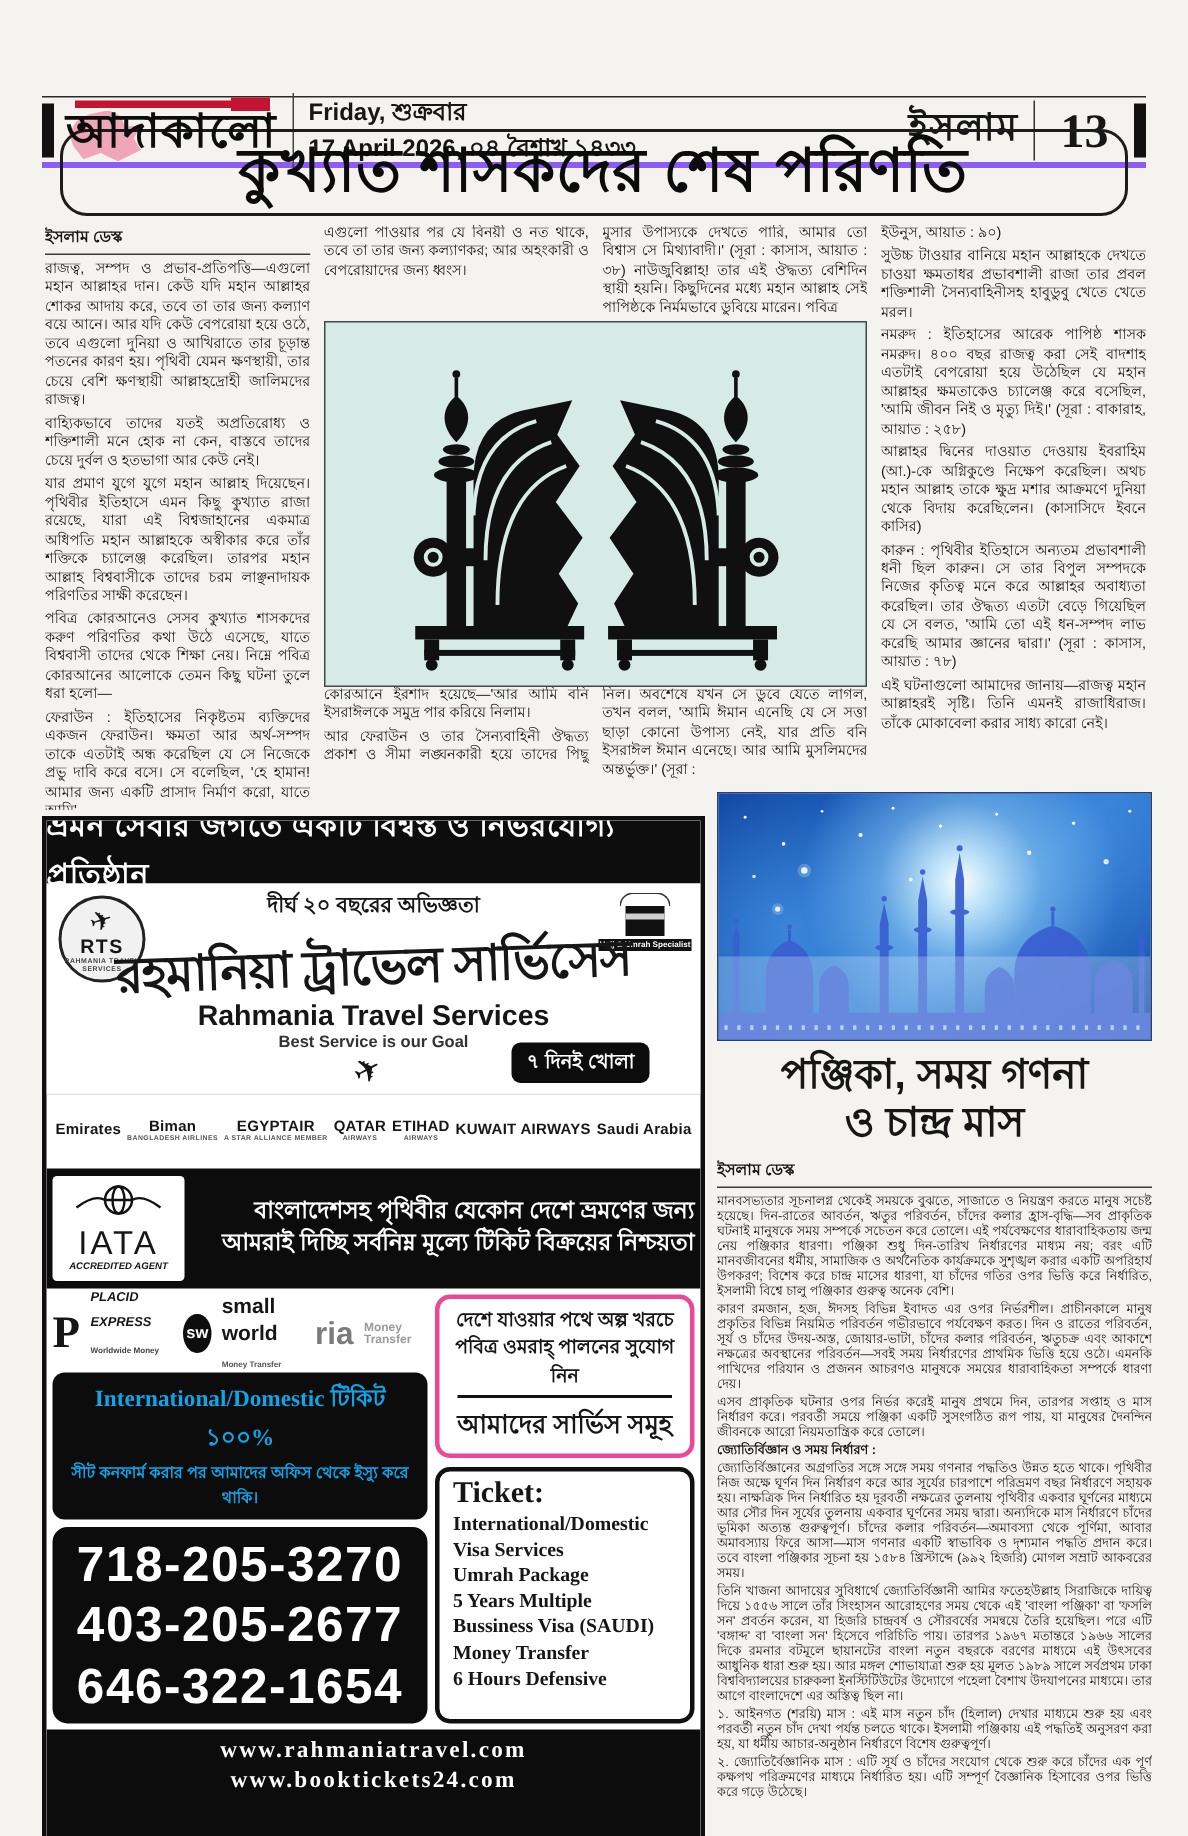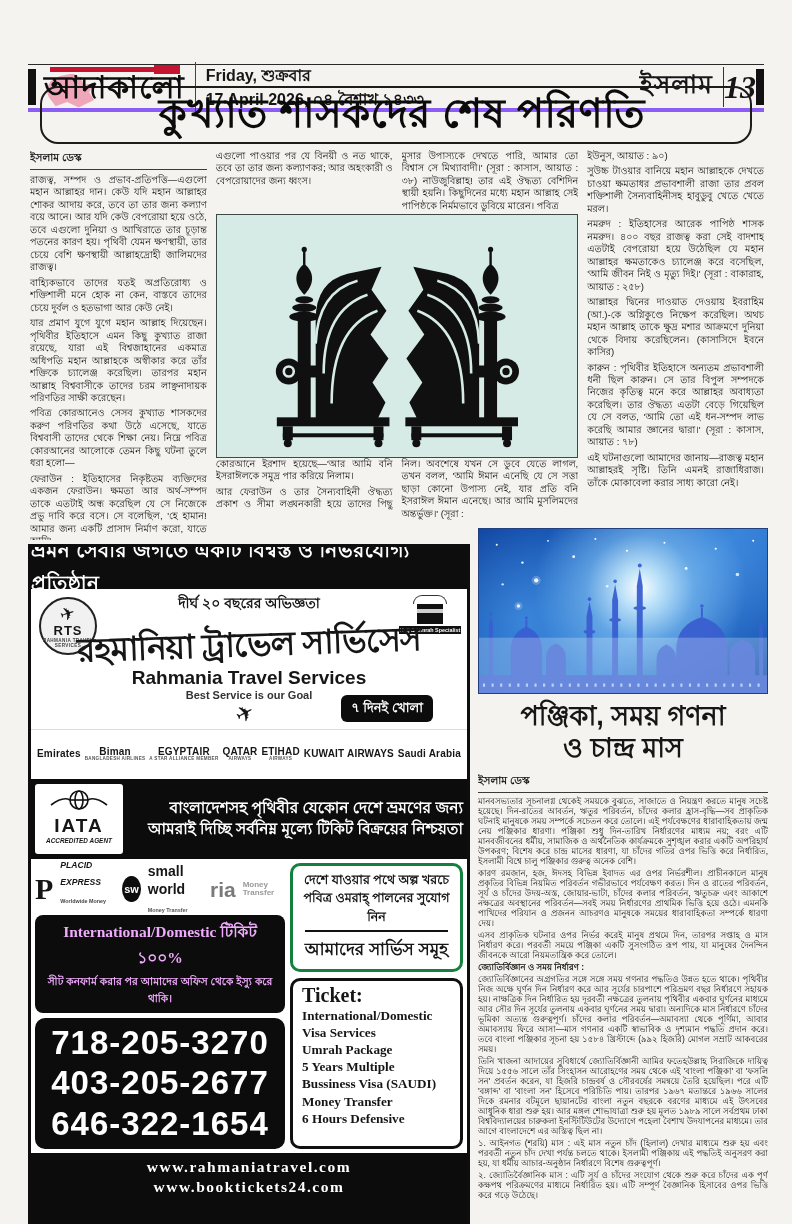--- a/index.html
+++ b/index.html
@@ -15,21 +15,21 @@
   .logo-wrap { position:relative; padding:2px 10px 0 8px; height:46px; display:flex; align-items:center; }
   .logo-redstrip { position:absolute; left:14px; top:3px; width:128px; height:5px; background:#c41431; }
   .logo-redbox { position:absolute; left:118px; top:1px; width:26px; height:9px; background:#c41431; }
   .logo-nymap { position:absolute; left:10px; top:10px; width:48px; height:34px; background:#ef9db2; opacity:.9;
     clip-path:polygon(0 46%,10% 22%,28% 8%,55% 0,72% 12%,78% 32%,100% 30%,90% 55%,100% 78%,68% 100%,44% 84%,20% 96%,6% 70%); }
   .logo-text { position:relative; z-index:2; font-size:31px; font-weight:900; letter-spacing:1px; color:#0d0d0d; line-height:1; }
   .date-block { border-left:1px solid #444; padding:2px 0 0 10px; font-size:16px; font-weight:bold; line-height:1.5; }
   .mast-spacer { flex:1; }
   .section-name { font-size:25px; font-weight:900; letter-spacing:1px; padding-right:10px; }
   .page-num { font-family:"Liberation Serif", serif; font-size:32px; font-weight:bold;
-    border-left:1.5px solid #333; padding:0 0; line-height:40px;font-style:italic; }
+    border-left:1.5px solid #333; padding:0 17px; line-height:40px; }
 
   
   .headline-box { position:absolute; left:40px; top:86px; width:712px; height:58px;
     border:2px solid #1c1c1c; border-radius:18px; display:flex; align-items:center; justify-content:center; }
   .headline { font-size:40px; font-weight:900; letter-spacing:.5px; color:#0b0b0b;margin-left:12px; }
 
   
   .lead-cols { position:absolute; left:30px; top:150px; width:734px; height:388px;
     display:grid; grid-template-columns:repeat(4, 1fr); grid-template-rows:64px 1fr 82px; column-gap:9px; }
   .lead-cols p { font-size:9.6px; line-height:1.3; text-align:justify; margin-bottom:3px; }
@@ -73,46 +73,46 @@
   .hero-plane { position:absolute; left:205px; top:112px; font-size:22px; transform:rotate(-28deg); }
 
   .ad-airlines { height:50px; display:flex; align-items:center; justify-content:space-around; padding:0 4px;
     border-top:1px solid #ddd; }
   .air-item { text-align:center; line-height:1.05; }
   .air-name { font-size:10px; font-weight:900; letter-spacing:.2px; }
   .air-sub { font-size:4.6px; font-weight:bold; color:#555; letter-spacing:.3px; }
 
   .ad-black { height:80px; background:#0c0c0c; display:flex; align-items:center; padding:4px; }
   .iata-box { flex:0 0 88px; height:70px; background:#fff; border-radius:3px; text-align:center; padding-top:4px; margin-right:6px; }
-  .iata-name { font-size:19px; font-weight:700; letter-spacing:2px; line-height:1.1; }
+  .iata-name { font-size:22px; font-weight:400; letter-spacing:2px; line-height:1.1; }
   .iata-cap { font-size:6.4px; font-weight:bold; font-style:italic; }
   .black-lines { flex:1; color:#fff; text-align:right; font-weight:900; }
   .black-l1 { font-size:15.5px; line-height:1.35; }
   .black-l2 { font-size:15.5px; line-height:1.35; }
 
   .ad-mid { display:flex; padding:4px; gap:5px; }
   .mid-left { flex:0 0 250px; display:flex; flex-direction:column; }
   .money-row { height:52px; display:flex; align-items:center; gap:7px; }
   .placid-mark { font-size:30px; font-weight:900; font-family:"Liberation Serif", serif; line-height:1; }
   .placid-txt { line-height:1.1; }
   .placid-name { font-size:8.6px; font-weight:900; font-style:italic; }
   .placid-sub { font-size:5.4px; font-weight:bold; color:#444; }
   .sw-circle { width:26px; height:26px; border-radius:50%; background:#0d0d0d; color:#fff; font-size:11px; font-weight:800;
     display:flex; align-items:center; justify-content:center; }
   .sw-txt { font-size:14px; font-weight:900; line-height:.9; }
   .sw-sub { font-size:5.4px; font-weight:bold; color:#555; }
   .ria-mark { font-size:21px; font-weight:900; color:#7a7a7a; line-height:1; }
   .ria-sub { font-size:8px; font-weight:bold; color:#9a9a9a; line-height:1.05; }
-  .intl-box { background:#0c0c0c; border-radius:8px; color:#f0abfc; text-align:center; padding:5px 4px; }
+  .intl-box { background:#0c0c0c; border-radius:8px; color:#0ea5e9; text-align:center; padding:5px 4px; }
   .intl-l1 { font-family:"Liberation Serif", serif; font-size:15.5px; font-weight:bold; }
   .intl-l2 { font-size:10.6px; font-weight:bold; margin-top:2px; }
   .phone-box { background:#0c0c0c; border-radius:10px; margin-top:5px; padding:5px 2px; text-align:center; }
   .phone { color:#fff; font-size:33px; font-weight:900; letter-spacing:1px; line-height:1.22; }
   .mid-right { flex:1; display:flex; flex-direction:column; }
-  .umrah-box { border:3px solid #15803d; border-radius:10px; padding:5px 4px; text-align:center; }
+  .umrah-box { border:3px solid #ec4899; border-radius:10px; padding:5px 4px; text-align:center; }
   .umrah-l { font-size:12.6px; font-weight:800; line-height:1.45; }
   .umrah-div { border-top:2px solid #111; margin:4px 8px; }
   .services-h { font-size:17px; font-weight:900; }
   .ticket-box { border:3px solid #101010; border-radius:10px; margin-top:6px; padding:3px 9px; flex:1;
     font-family:"Liberation Serif", serif; }
   .ticket-title { font-size:20px; font-weight:bold; }
   .ticket-item { font-size:13.2px; font-weight:bold; line-height:1.3; }
 
   .ad-footer { background:#0c0c0c; color:#fff; text-align:center; font-family:"Liberation Serif", serif;
     padding-top:4px; height:86px; }

